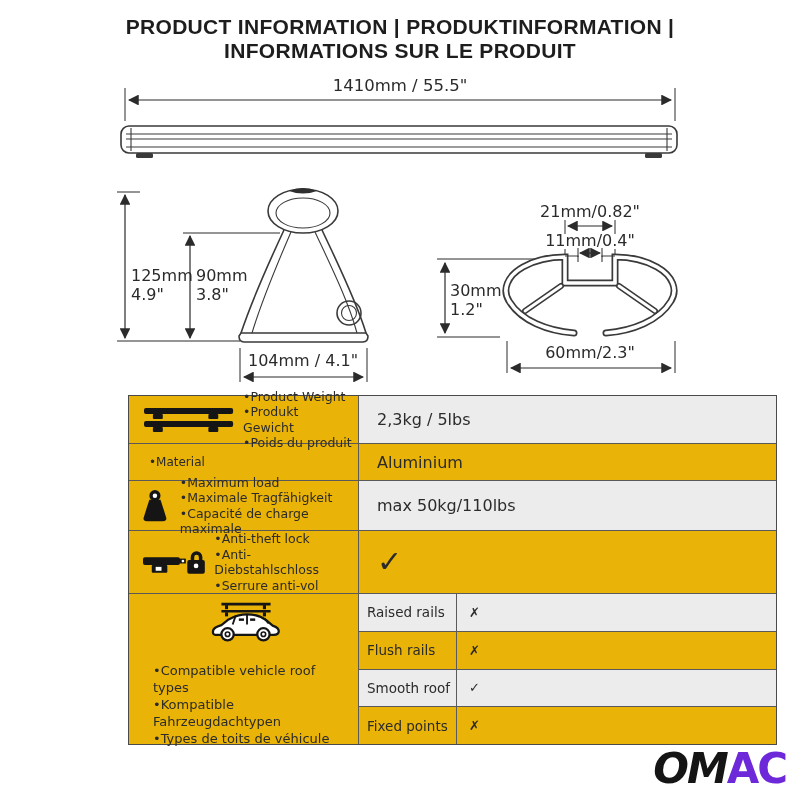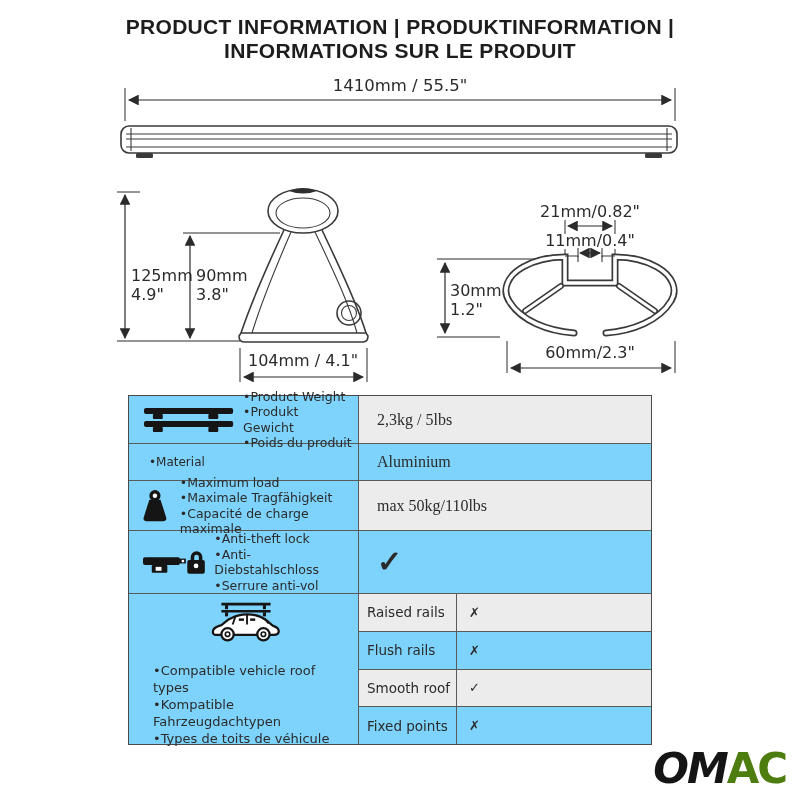--- a/index.html
+++ b/index.html
@@ -11,46 +11,46 @@
          font-size:21px;line-height:1.05;letter-spacing:.3px;color:#1d1d1d;}
   .title div{margin:2px 0;}
   
   .diagrams{position:absolute;top:70px;left:0;}
   .diagrams text{font-family:"DejaVu Sans",sans-serif;fill:#2b2b2b;}
   .dim{stroke:#2b2b2b;stroke-width:1.2;fill:none;}
   .ext{stroke:#2b2b2b;stroke-width:1;fill:none;}
   .draw{stroke:#3a3a3a;stroke-width:1.6;fill:none;}
   .drawthin{stroke:#3a3a3a;stroke-width:1.1;fill:none;}
   
-  .spec-table{position:absolute;left:128px;top:395px;width:524px;box-sizing:border-box;
-              border:1.5px solid #4a4a4a;background:#7dd3fc;}
+  .spec-table{position:absolute;left:128px;top:395px;width:649px;box-sizing:border-box;
+              border:1.5px solid #4a4a4a;background:#eab308;}
   .trow{display:flex;border-top:1px solid #5a5a5a;}
   .trow.first{border-top:none;}
   .cell-l{width:230px;box-sizing:border-box;border-right:1px solid #5a5a5a;
           display:flex;align-items:center;padding:3px 6px 3px 14px;gap:9px;}
-  .cell-r{flex:1;display:flex;align-items:center;padding-left:18px;font-size:16px;font-family:Liberation Serif, serif;}
+  .cell-r{flex:1;display:flex;align-items:center;padding-left:18px;font-size:16px;}
   .shaded{background:#ececec;}
   .labels{display:flex;flex-direction:column;font-size:12.5px;line-height:1.24;}
   .single-label{font-size:12px;padding-left:6px;}
   .h1{height:47px}.h2{height:36px}.h3{height:49px}.h4{height:62px}.h5{height:150px}
   .cell-l.col{flex-direction:column;align-items:flex-start;justify-content:flex-start;
               padding:7px 6px 3px 24px;gap:16px;}
   .car-wrap{align-self:center;margin-right:14px;}
   .big-check{font-size:30px;font-weight:bold;line-height:1;}
   .sub-col{flex:1;display:flex;flex-direction:column;padding:0;}
   .subrow{flex:1;display:flex;border-top:1px solid #5a5a5a;}
   .subrow.first{border-top:none;}
   .sublabel{width:98px;box-sizing:border-box;border-right:1px solid #5a5a5a;
             display:flex;align-items:center;padding-left:8px;font-size:13.5px;}
   .subvalue{flex:1;display:flex;align-items:center;padding-left:12px;font-size:13px;font-weight:bold;}
   
   .logo{position:absolute;right:14px;top:748px;font-weight:800;font-size:42px;
         letter-spacing:-2px;font-family:"DejaVu Sans",sans-serif;line-height:1;}
   .logo .lb{color:#151515;font-style:italic;}
-  .logo .lr{color:#4d7c0f;}
+  .logo .lr{color:#6d28d9;}
 </style>
 </head>
 <body>
 
 <div class="page">
 
   <header class="title">
     <div>PRODUCT INFORMATION | PRODUKTINFORMATION |</div>
     <div>INFORMATIONS SUR LE PRODUIT</div>
   </header>

